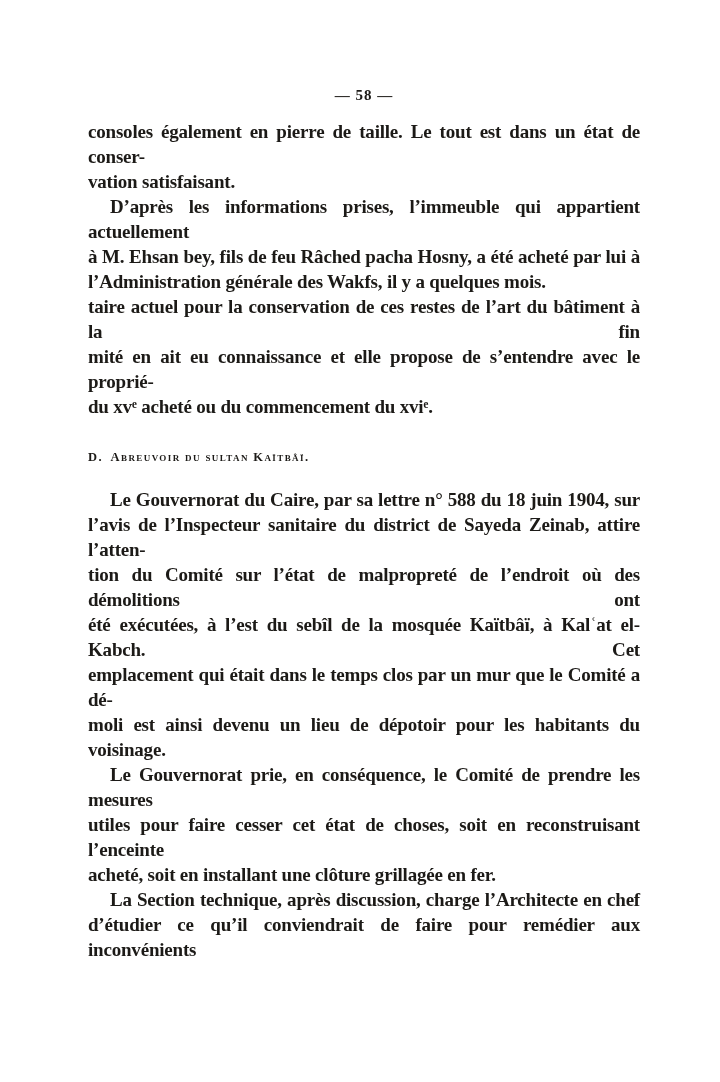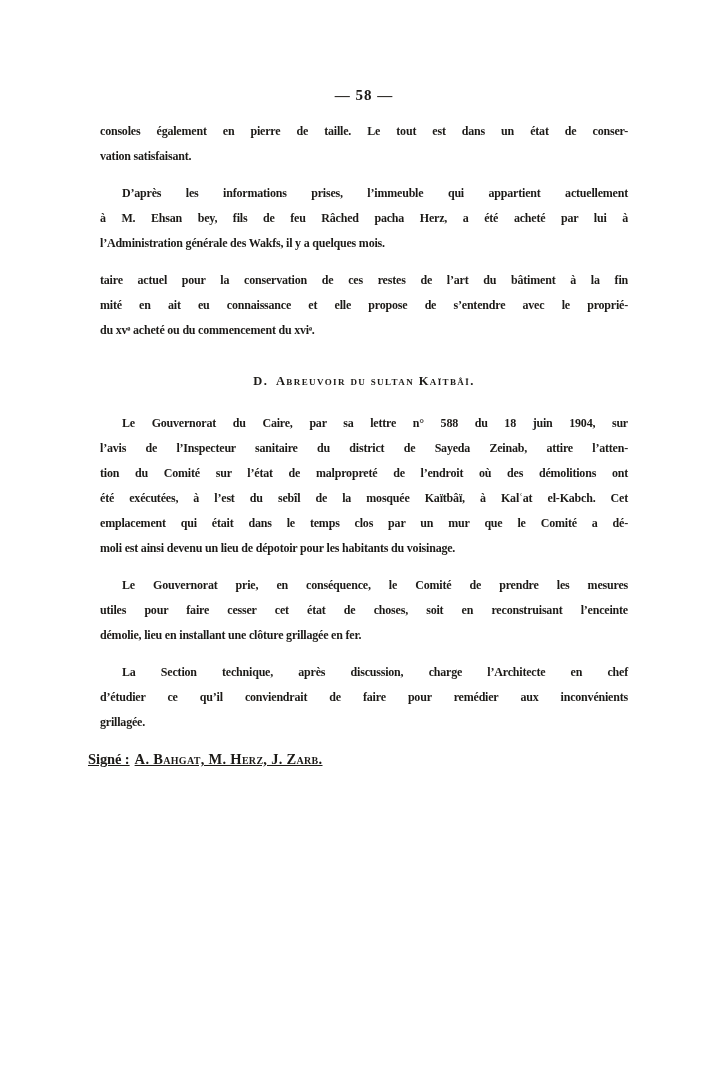--- a/index.html
+++ b/index.html
@@ -20,38 +20,38 @@
     overflow: hidden;
   }
   .page-number {
     text-align: center;
     font-size: 15px;
     line-height: 18px;
     letter-spacing: 1px;
     margin: 0 0 15px 0;
   }
   .para {
-    font-size: 12px;
+    font-size: 19px;
     line-height: 25px;
     letter-spacing: -0.2px;
-    margin: 12px;
+    margin: 0;
   }
   .para .line {
     text-align: justify;
     text-align-last: justify;
   }
   .para .line.last {
     text-align-last: left;
   }
   .para.indent .line.first {
     text-indent: 22px;
   }
   .section-heading {
     margin: 29px 0 21px 0;
-    text-align: center;
+    text-align: left;
     font-size: 12.5px;
     line-height: 18px;
     font-weight: 700;
     font-variant: small-caps;
     letter-spacing: 1.4px;
   }
   .signature {
     font-size: 14.5px;
     line-height: 25px;
     letter-spacing: -0.1px;
@@ -72,21 +72,21 @@
 
   <div class="page-number">— 58 —</div>
 
   <div class="para">
       <div class="line first">consoles également en pierre de taille. Le tout est dans un état de conser-</div>
       <div class="line last">vation satisfaisant.</div>
     </div>
 
   <div class="para indent">
       <div class="line first">D’après les informations prises, l’immeuble qui appartient actuellement</div>
-      <div class="line">à M. Ehsan bey, fils de feu Râched pacha Herz, a été acheté par lui à</div>
+      <div class="line">à M. Ehsan bey, fils de feu Râched pacha Hosny, a été acheté par lui à</div>
       <div class="line last">l’Administration générale des Wakfs, il y a quelques mois.</div>
     </div>
 
   <div class="para indent">
       <div class="line">taire actuel pour la conservation de ces restes de l’art du bâtiment à la fin</div>
       <div class="line">mité en ait eu connaissance et elle propose de s’entendre avec le proprié-</div>
       <div class="line last">du xvᵉ acheté ou du commencement du xviᵉ.</div>
     </div>
 
   <h3 class="section-heading">D. Abreuvoir du sultan Kaïtbâï.</h3>
@@ -96,21 +96,21 @@
       <div class="line">l’avis de l’Inspecteur sanitaire du district de Sayeda Zeinab, attire l’atten-</div>
       <div class="line">tion du Comité sur l’état de malpropreté de l’endroit où des démolitions ont</div>
       <div class="line">été exécutées, à l’est du sebîl de la mosquée Kaïtbâï, à Kalʿat el-Kabch. Cet</div>
       <div class="line">emplacement qui était dans le temps clos par un mur que le Comité a dé-</div>
       <div class="line last">moli est ainsi devenu un lieu de dépotoir pour les habitants du voisinage.</div>
     </div>
 
   <div class="para indent">
       <div class="line first">Le Gouvernorat prie, en conséquence, le Comité de prendre les mesures</div>
       <div class="line">utiles pour faire cesser cet état de choses, soit en reconstruisant l’enceinte</div>
-      <div class="line last">démolie, lieu en installant une clôture grillagée en fer.</div>
+      <div class="line last">acheté, soit en installant une clôture grillagée en fer.</div>
     </div>
 
   <div class="para indent">
       <div class="line first">La Section technique, après discussion, charge l’Architecte en chef</div>
       <div class="line">d’étudier ce qu’il conviendrait de faire pour remédier aux inconvénients</div>
       <div class="line last">grillagée.</div>
     </div>
 
   <div class="signature">
     <span>Signé :</span><span class="sc">A. Bahgat, M. Herz, J. Zarb.</span>

